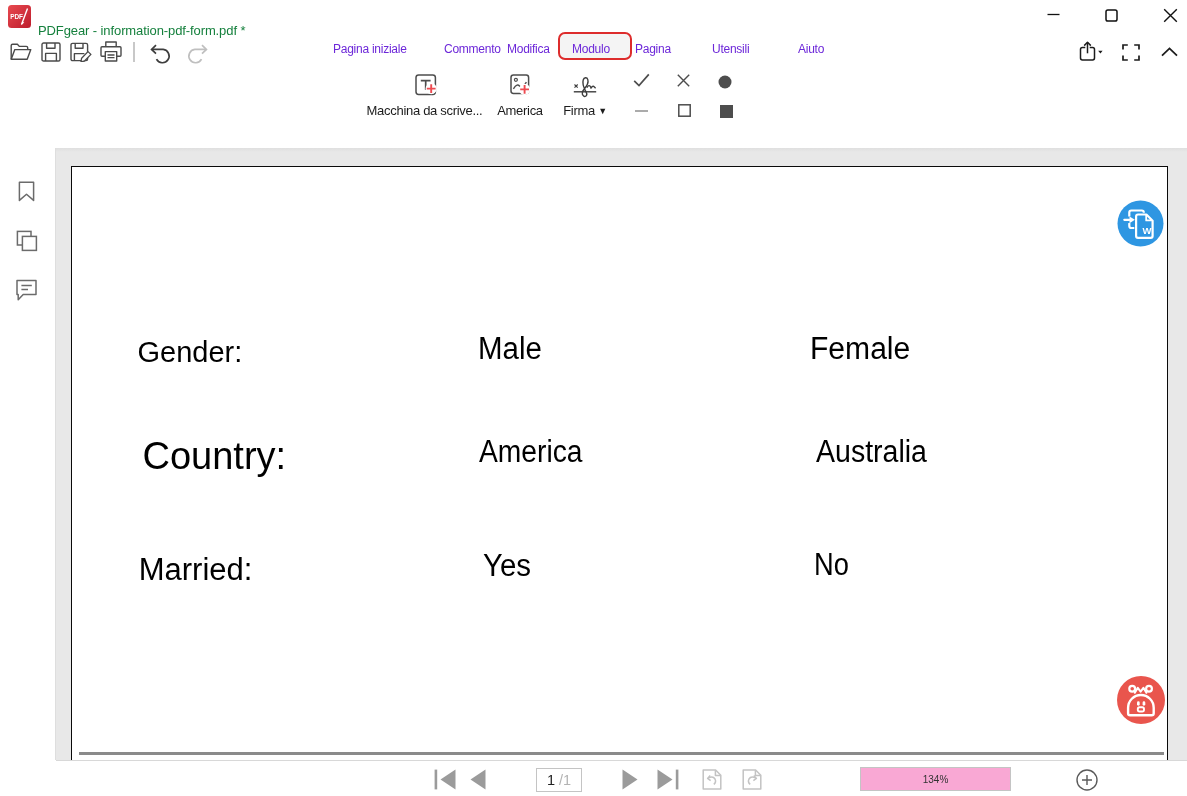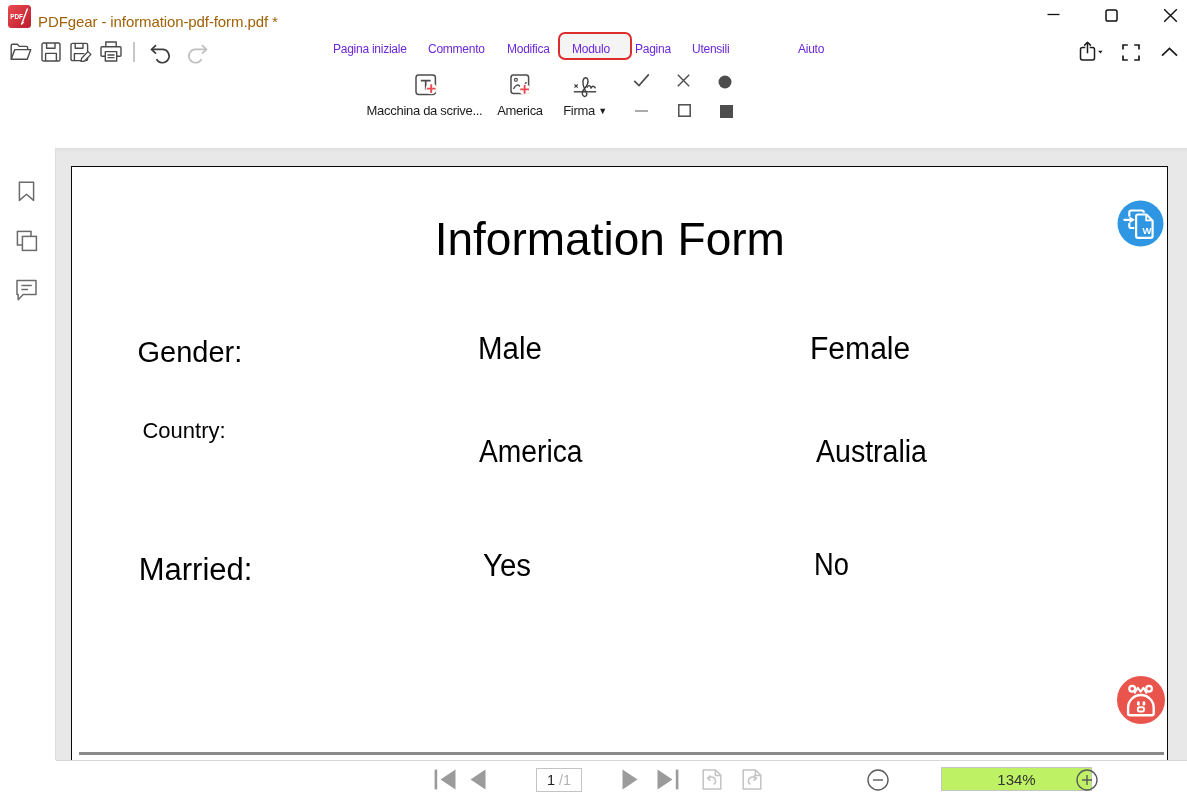--- a/index.html
+++ b/index.html
@@ -19,21 +19,21 @@
           <stop offset="0" stop-color="#e84a50"></stop>
           <stop offset="1" stop-color="#bd1c2c"></stop>
         </linearGradient>
       </defs>
 <rect x="0" y="0" width="23" height="23" rx="3.5" fill="url(#pg)"></rect>
 <text x="2.2" y="13.5" font-size="6.4" font-weight="bold" fill="#fff" font-family="Liberation Sans">PDF</text>
 <path d="M13.5 19.5 L19.5 3.5" stroke="#fff" stroke-width="1.4" fill="none"></path>
 <path d="M13.2 20 l1.1-3.2 2 0.8z" fill="#fff"></path>
 </svg>
 </div>
-<div class="abs" style="left:38px;top:13px;font-size:15px;letter-spacing:-0.1px;color:#a16207">PDFgear - information-pdf-form.pdf *</div>
+<div class="abs" style="left:38px;top:23px;font-size:13px;letter-spacing:-0.1px;color:#15803d">PDFgear - information-pdf-form.pdf *</div>
 
 <svg class="abs" style="left:1047px;top:13px" width="13" height="3" viewBox="0 0 13 3">
     <path d="M0.5 1.5 H12.5" stroke="#111" stroke-width="1.3"></path>
   </svg>
 <svg class="abs" style="left:1105px;top:9px" width="13" height="13" viewBox="0 0 13 13">
     <rect x="1" y="1" width="11" height="11" rx="1.8" fill="none" stroke="#111" stroke-width="1.5"></rect>
   </svg>
 <svg class="abs" style="left:1163px;top:8px" width="15" height="15" viewBox="0 0 15 15">
     <path d="M1.2 1.2 L13.8 13.8 M13.8 1.2 L1.2 13.8" stroke="#111" stroke-width="1.4"></path>
   </svg>
@@ -81,26 +81,26 @@
 </svg>
 
 <svg class="abs" style="left:186px;top:42.5px" width="23" height="21" viewBox="0 0 23 21">
 <g fill="none" stroke="#bfbfbf" stroke-width="1.7">
 <path d="M20.2 6.4 H8.8 a6.7 6.7 0 1 0 6.7 9.8"></path>
 <path d="M16 2.2 L20.4 6.4 L16 10.6"></path>
 </g>
 </svg>
 
 <div class="abs menu" style="left:333px;top:41.5px">Pagina iniziale</div>
-<div class="abs menu" style="left:428px;top:41.5px">Commento</div>
+<div class="abs menu" style="left:444px;top:41.5px">Commento</div>
 <div class="abs menu" style="left:507px;top:41.5px">Modifica</div>
 <div class="abs" style="left:558px;top:32px;width:73.5px;height:28px;border:2.2px solid #dd2c2c;border-radius:7px;background:#f4f4f4"></div>
 <div class="abs menu" style="left:572px;top:41.5px">Modulo</div>
 <div class="abs menu" style="left:635px;top:41.5px">Pagina</div>
-<div class="abs menu" style="left:692px;top:41.5px">Utensili</div>
+<div class="abs menu" style="left:712px;top:41.5px">Utensili</div>
 <div class="abs menu" style="left:798px;top:41.5px">Aiuto</div>
 
 <svg class="abs" style="left:1079px;top:41px" width="24" height="21" viewBox="0 0 24 21">
 <g fill="none" stroke="#1c1c1c" stroke-width="1.5" stroke-linejoin="round">
 <path d="M6.3 6.6 H3.4 q-1.9 0-1.9 1.9 v8.6 q0 1.9 1.9 1.9 h10.2 q1.9 0 1.9-1.9 V8.5 q0-1.9-1.9-1.9 h-2.9"></path>
 <path d="M8.5 12.3 V1.6"></path>
 <path d="M5.2 4.6 L8.5 1.3 l3.3 3.3"></path>
 </g>
 <path d="M19.2 9.8 h4.4 l-2.2 2.8z" fill="#1c1c1c"></path>
 </svg>
@@ -161,26 +161,25 @@
 <div class="abs" style="left:635px;top:109.5px;width:13px;height:2.6px;background:#ababab"></div>
 <svg class="abs" style="left:678px;top:104px" width="13" height="13" viewBox="0 0 13 13">
     <rect x="0.8" y="0.8" width="11.4" height="11.4" fill="none" stroke="#4d4d4d" stroke-width="1.5"></rect>
   </svg>
 <div class="abs" style="left:720px;top:105px;width:12.5px;height:12.5px;background:#4d4d4d"></div>
 
 <div class="abs" style="left:0;top:148px;width:1187px;height:612px;background:#e8e8e8;overflow:hidden">
     <div class="abs" style="left:0;top:0;width:1187px;height:4px;background:linear-gradient(#dfdfdf,#e8e8e8)"></div>
 
   <div class="abs" style="left:71.3px;top:18.3px;width:1096.6px;height:600px;background:#fff;border:1.4px solid #0a0a0a;border-bottom:none">
-    <div class="abs" style="left:362.4px;top:44.9px;font-size:46px;color:#000;white-space:nowrap">Information Form</div>
 
     <div class="abs" style="left:65.2px;top:169.2px;font-size:29px;white-space:nowrap">Gender:</div>
     <div class="abs" style="left:405.6px;top:163.7px;font-size:31px;transform:scaleX(0.95);transform-origin:left top;white-space:nowrap">Male</div>
     <div class="abs" style="left:738.2px;top:163.7px;font-size:31px;transform:scaleX(0.97);transform-origin:left top;white-space:nowrap">Female</div>
-    <div class="abs" style="left:70.2px;top:251px;font-size:22px;white-space:nowrap">Country:</div>
+    <div class="abs" style="left:70.2px;top:268px;font-size:38px;white-space:nowrap">Country:</div>
     <div class="abs" style="left:406.3px;top:266.7px;font-size:31px;transform:scaleX(0.91);transform-origin:left top;white-space:nowrap">America</div>
     <div class="abs" style="left:743.7px;top:266.4px;font-size:31px;transform:scaleX(0.92);transform-origin:left top;white-space:nowrap">Australia</div>
     <div class="abs" style="left:66.4px;top:384.3px;font-size:31px;white-space:nowrap">Married:</div>
     <div class="abs" style="left:411px;top:381.1px;font-size:31px;transform:scaleX(0.95);transform-origin:left top;white-space:nowrap">Yes</div>
     <div class="abs" style="left:741.4px;top:379.3px;font-size:31px;transform:scaleX(0.88);transform-origin:left top;white-space:nowrap">No</div>
 
     <div class="abs" style="left:6.4px;top:585px;width:1085px;height:2.5px;background:#8a8a8a"></div>
   </div>
 
   <svg class="abs" style="left:1117px;top:52px" width="47" height="47" viewBox="0 0 47 47">
@@ -263,17 +262,17 @@
 <path d="M13.4 1.2 v5.2 h5.2"></path>
 <path d="M14 9.2 q-5-2.6-7 0.8 q-1.6 3 1.2 5.4"></path>
 <path d="M11.8 6.6 L14.4 9.4 L11.4 11.6"></path>
 </g>
 </svg>
 
 <svg class="abs" style="left:867px;top:769px" width="22" height="22" viewBox="0 0 22 22">
 <circle cx="11" cy="11" r="10" fill="none" stroke="#5a5a5a" stroke-width="1.4"></circle>
 <path d="M6 11 h10" stroke="#5a5a5a" stroke-width="1.4"></path>
 </svg>
-<div class="abs" style="left:941px;top:767px;width:151px;height:24px;background:#bef264;border:1px solid #c4c4c4;font-size:15px;color:#333;display:flex;align-items:center;justify-content:center">134%</div>
+<div class="abs" style="left:860px;top:767px;width:151px;height:24px;background:#f9a8d4;border:1px solid #c4c4c4;font-size:10px;color:#333;display:flex;align-items:center;justify-content:center">134%</div>
 <svg class="abs" style="left:1076px;top:769px" width="22" height="22" viewBox="0 0 22 22">
 <circle cx="11" cy="11" r="10" fill="none" stroke="#5a5a5a" stroke-width="1.4"></circle>
 <path d="M6 11 h10 M11 6 v10" stroke="#5a5a5a" stroke-width="1.4"></path>
 </svg>
 
 </body></html>

